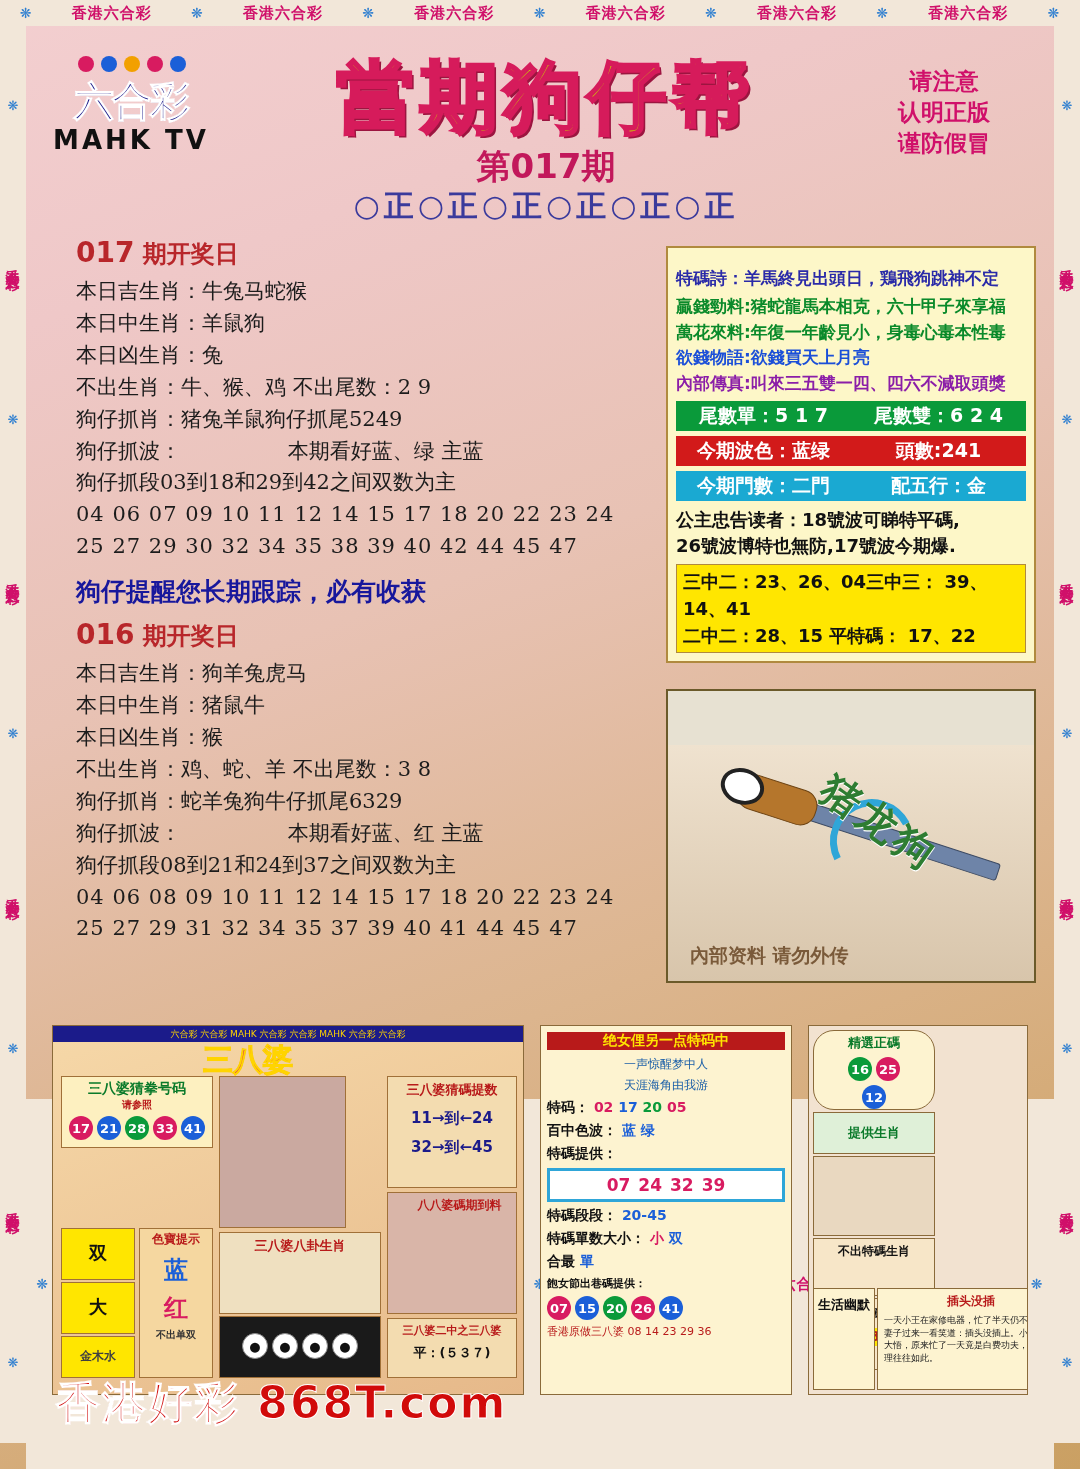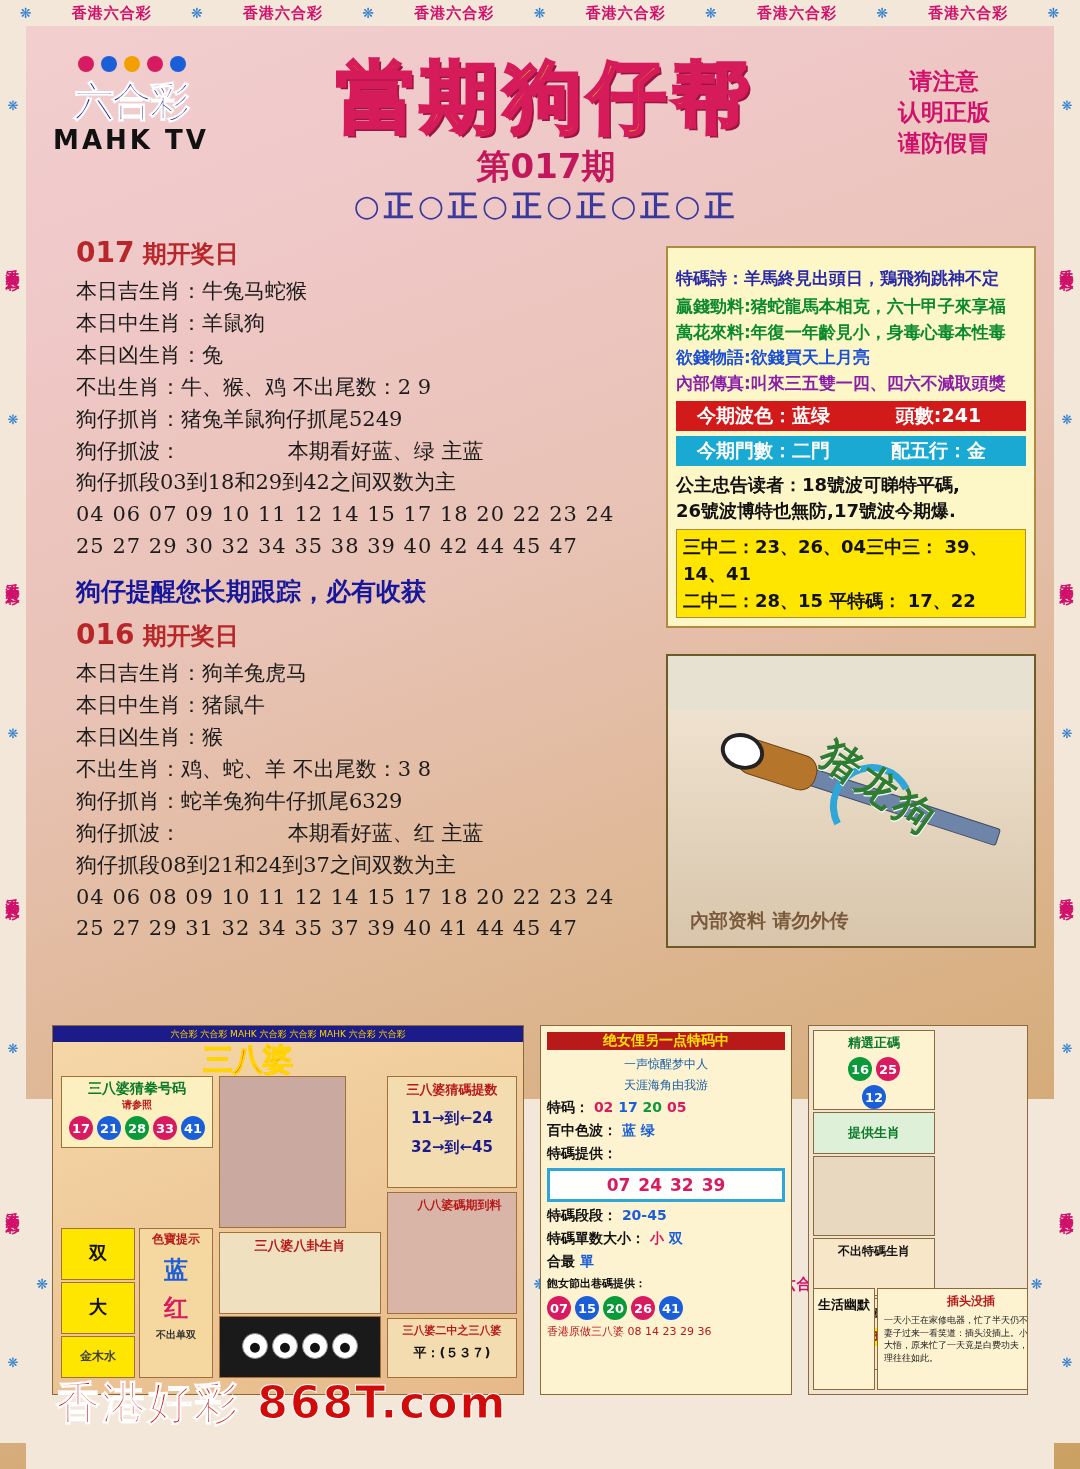--- a/index.html
+++ b/index.html
@@ -319,20 +319,24 @@
       <div class="right-col">
         <div class="infobox">
           <div class="r1">
             <span>特碼詩：</span><span>羊馬終見出頭日，鶏飛狗跳神不定</span>
           </div>
           <div class="r-green">贏錢勁料:猪蛇龍馬本相克，六十甲子來享福</div>
           <div class="r-green">萬花來料:年復一年齡見小，身毒心毒本性毒</div>
           <div class="r-blue">欲錢物語:欲錢買天上月亮</div>
           <div class="r-purple">內部傳真:叫來三五雙一四、四六不減取頭獎</div>
 
+          <div class="bar green">
+            <div class="cell">尾數單：5 1 7</div>
+            <div class="cell">尾數雙：6 2 4</div>
+          </div>
           <div class="bar red">
             <div class="cell">今期波色：蓝绿</div>
             <div class="cell">頭數:241</div>
           </div>
           <div class="bar cyan">
             <div class="cell">今期門數：二門</div>
             <div class="cell">配五行：金</div>
           </div>
 
           <div class="warn">
@@ -467,21 +471,21 @@
           <div class="ball" style="background:#d81b60">07</div>
           <div class="ball" style="background:#1b5fd8">15</div>
           <div class="ball" style="background:#0a9a3a">20</div>
           <div class="ball" style="background:#d81b60">26</div>
           <div class="ball" style="background:#1b5fd8">41</div>
         </div>
         <div style="font-size:11px;color:#b81a1a;margin:4px 6px;font-family:'DejaVu Sans',sans-serif;">香港原做三八婆 08 14 23 29 36</div>
       </div>
 
       <div class="bp bp3">
-        <div class="g" style="left:4px;top:4px;width:120px;height:78px;background:#fdf3d0;">
+        <div class="g" style="left:4px;top:4px;width:120px;height:78px;background:#fdf3d0;border-radius:21px;">
           <div class="lbl" style="font-size:13px;color:#0a7a2a;text-align:center;margin-top:3px;">精選正碼</div>
           <div class="balls" style="justify-content:center;margin-top:5px;">
             <div class="ball" style="background:#0a9a3a">16</div>
             <div class="ball" style="background:#d81b60">25</div>
           </div>
           <div class="balls" style="justify-content:center;margin-top:4px;">
             <div class="ball" style="background:#1b5fd8">12</div>
           </div>
         </div>
 

